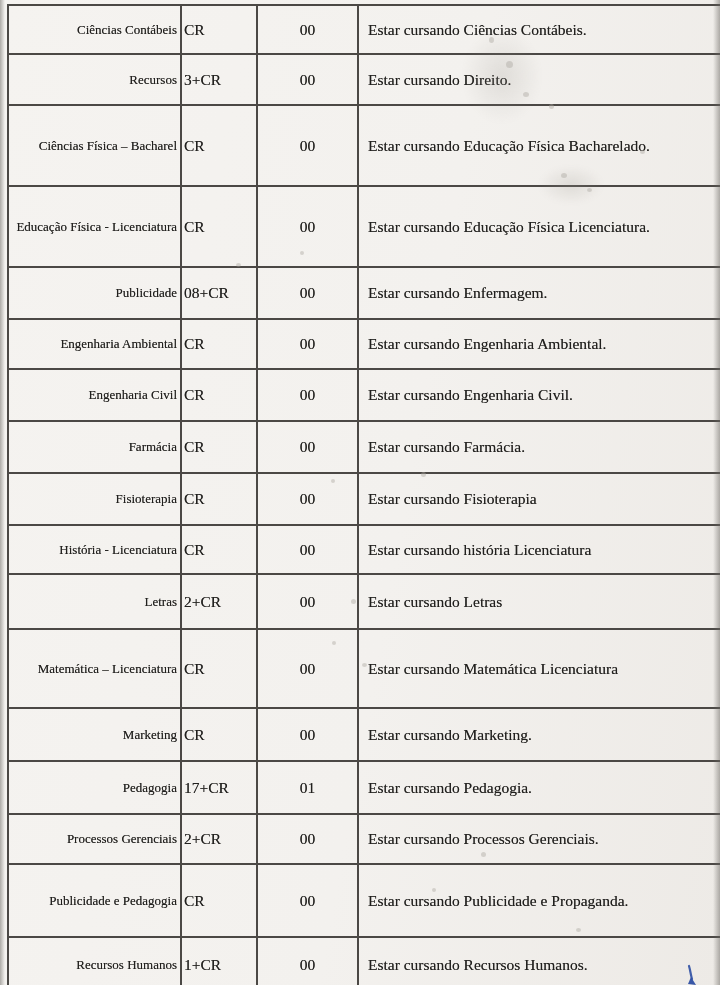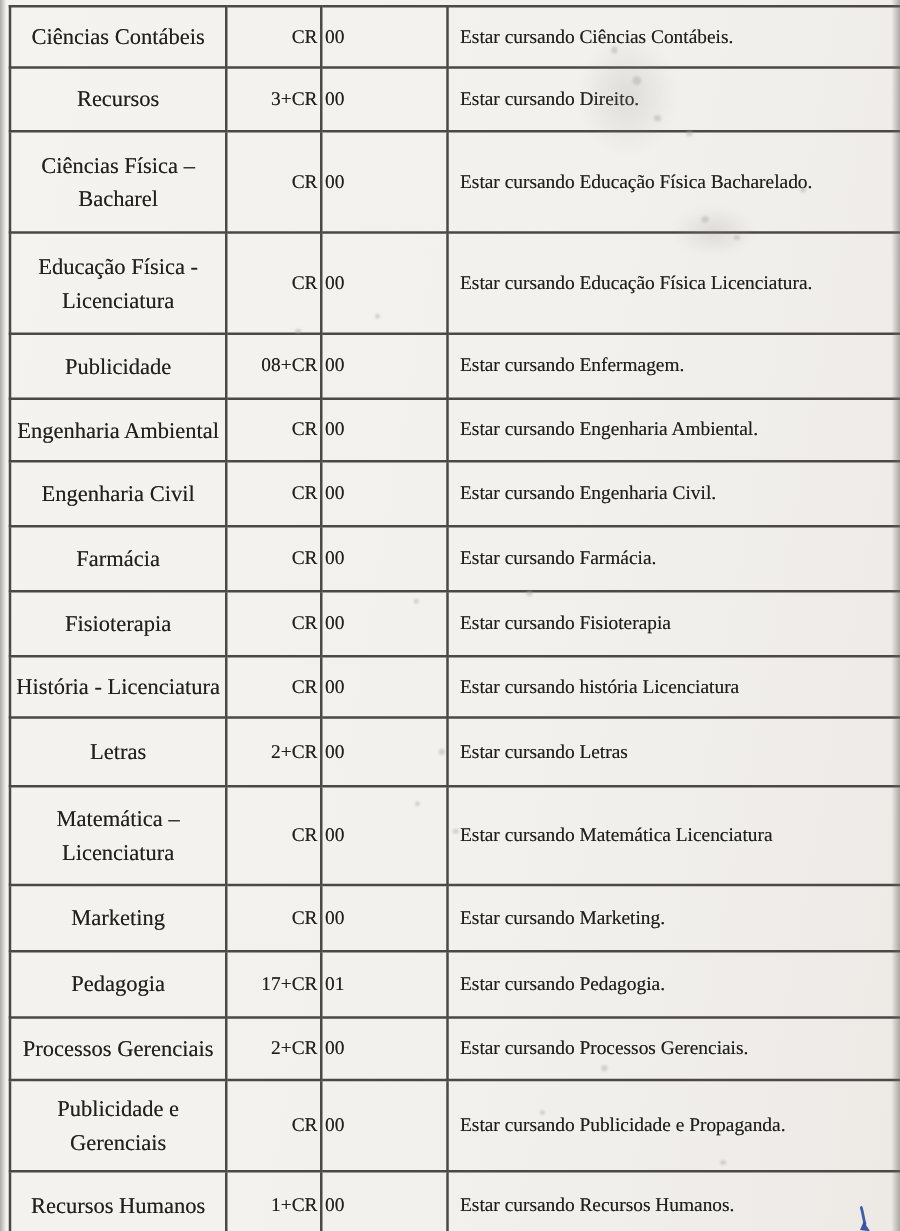--- a/index.html
+++ b/index.html
@@ -29,23 +29,23 @@
     border-collapse:collapse;table-layout:fixed;width:735px;
   }
   td{
     border:2px solid var(--border);
     color:var(--ink);
     font-size:15.5px;line-height:1.5;
     vertical-align:middle;
     text-shadow:0 0 .5px rgba(20,18,16,.55);
     overflow:hidden;
   }
-  td.c0{width:165px;text-align:center;padding:2px 3px;font-size:18px;}
-  td.c1{width:70px;text-align:right;padding:2px 2px;margin-left:20px;}
-  td.c2{width:95px;padding:2px 2px;}
+  td.c0{width:165px;text-align:right;padding:2px 3px;font-size:13px;}
+  td.c1{width:70px;text-align:left;padding:2px 2px;margin-left:20px;}
+  td.c2{width:95px;text-align:center;padding:2px 2px;}
   td.c3{width:375px;text-align:left;padding:2px 6px 2px 9px;}
   
   .speck{position:absolute;border-radius:50%;background:#aaa69f;opacity:.42;filter:blur(.7px);}
   .smudge{position:absolute;border-radius:50%;opacity:.22;filter:blur(2px);
     background:radial-gradient(closest-side,#9b978f,rgba(155,151,143,0));}
   .pen-mark{position:absolute;left:682px;top:960px;}
 </style>
 </head>
 <body>
 
@@ -138,21 +138,21 @@
             <td class="c2">01</td>
             <td class="c3">Estar cursando Pedagogia.</td>
           </tr>
           <tr style="height: 50px;">
             <td class="c0">Processos Gerenciais</td>
             <td class="c1">2+CR</td>
             <td class="c2">00</td>
             <td class="c3">Estar cursando Processos Gerenciais.</td>
           </tr>
           <tr style="height: 73px;">
-            <td class="c0">Publicidade e Gerenciais</td>
+            <td class="c0">Publicidade e Pedagogia</td>
             <td class="c1">CR</td>
             <td class="c2">00</td>
             <td class="c3">Estar cursando Publicidade e Propaganda.</td>
           </tr>
           <tr style="height: 55px;">
             <td class="c0">Recursos Humanos</td>
             <td class="c1">1+CR</td>
             <td class="c2">00</td>
             <td class="c3">Estar cursando Recursos Humanos.</td>
           </tr>

